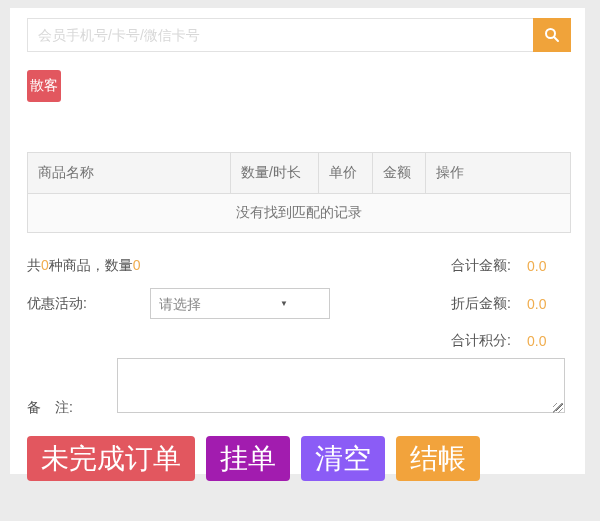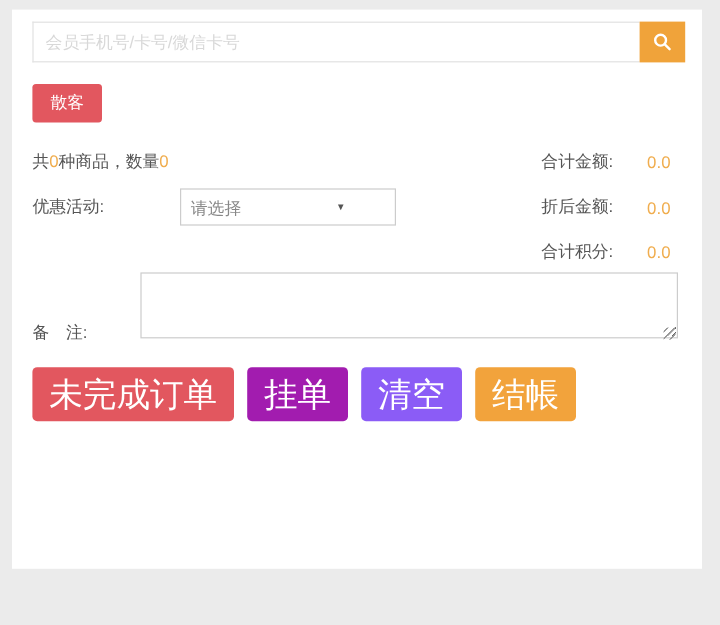--- a/index.html
+++ b/index.html
@@ -34,21 +34,21 @@
     display: flex; align-items: center; justify-content: center;
   }
   
   .row-customer {
     display: flex; justify-content: space-between; align-items: flex-start;
     margin-top: 18px;
   }
   .walkin-btn {
     border: none; border-radius: 3px;
     color: #fff; font-size: 14px;
-    padding: 7px 15px; cursor: pointer;
+    padding: 7px 3px; cursor: pointer;
     font-family: "Liberation Sans", sans-serif;
   }
   .add-member-btn {
     background: #fefefe;
     border: 1px solid #ddd; border-radius: 3px;
     font-size: 14px; padding: 8px 12px;
     cursor: pointer;
     font-family: "Liberation Sans", sans-serif;
   }
   .add-member-btn .plus { font-weight: bold; margin-left: 4px; }
@@ -74,21 +74,21 @@
     padding: 10px;
     border: 1px solid #ddd;
   }
   
   .sum-row {
     display: flex; align-items: center;
     font-size: 14px; color: #555;
   }
   .sum-row.first { margin-top: 24px; }
   .sum-right { margin-left: auto; display: flex; align-items: center; gap: 16px; }
-  .sum-value { display: inline-block; min-width: 44px; text-align: center; }
+  .sum-value { display: inline-block; min-width: 44px; text-align: left; }
   .row-discount { margin-top: 13px; }
   .label-col { width: 90px; font-size: 14px; color: #555; }
   .select-wrap { position: relative; width: 180px; padding-left: 33px; }
   .promo-select {
     width: 180px; height: 31px;
     border: 1px solid #ccc; border-radius: 0;
     background: #fff; color: #888;
     font-size: 14px; padding: 0 8px;
     appearance: none; -webkit-appearance: none; -moz-appearance: none;
     outline: none;
@@ -141,20 +141,43 @@
         <circle cx="6.5" cy="6.5" r="4.5" fill="none" stroke="#ffffff" stroke-width="2"></circle>
         <line x1="10" y1="10" x2="14" y2="14" stroke="#ffffff" stroke-width="2" stroke-linecap="round"></line>
       </svg>
     </button>
   </div>
 
   <div class="row-customer">
     <button class="walkin-btn" style="background-color: rgb(226, 87, 95);">散客</button>
   </div>
 
+  <table class="goods">
+    <colgroup>
+      <col style="width:203px">
+        <col style="width:88px">
+        <col style="width:54px">
+        <col style="width:53px">
+        <col>
+    </colgroup>
+    <thead>
+      <tr>
+        <th>商品名称</th>
+        <th>数量/时长</th>
+        <th>单价</th>
+        <th>金额</th>
+        <th>操作</th>
+      </tr>
+    </thead>
+    <tbody>
+      <tr>
+        <td class="empty-cell" colspan="5">没有找到匹配的记录</td>
+      </tr>
+    </tbody>
+  </table>
 
   <div class="sum-row first">
     <span>
       <span>共</span><span style="color: rgb(240, 173, 78);">0</span><span>种商品，数量</span><span style="color: rgb(240, 173, 78);">0</span>
     </span>
     <span class="sum-right">
       <span>合计金额:</span>
       <span class="sum-value" style="color: rgb(240, 173, 78);">0.0</span>
     </span>
   </div>

